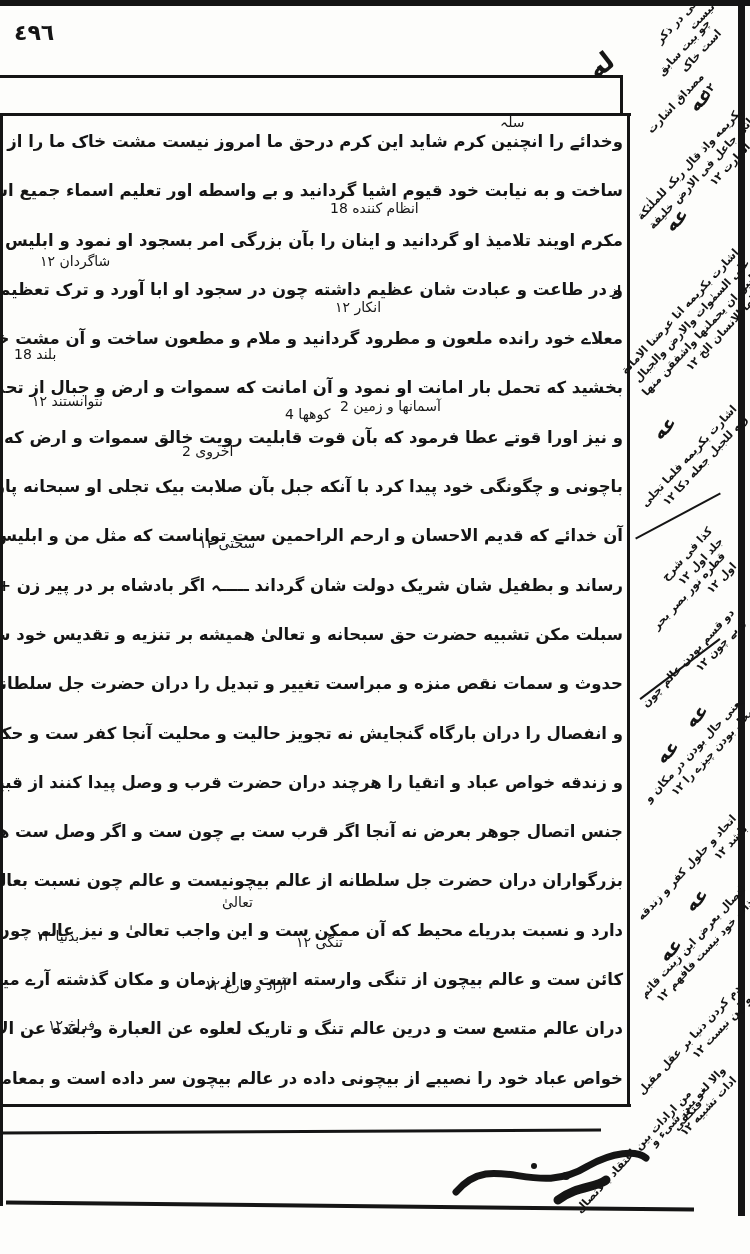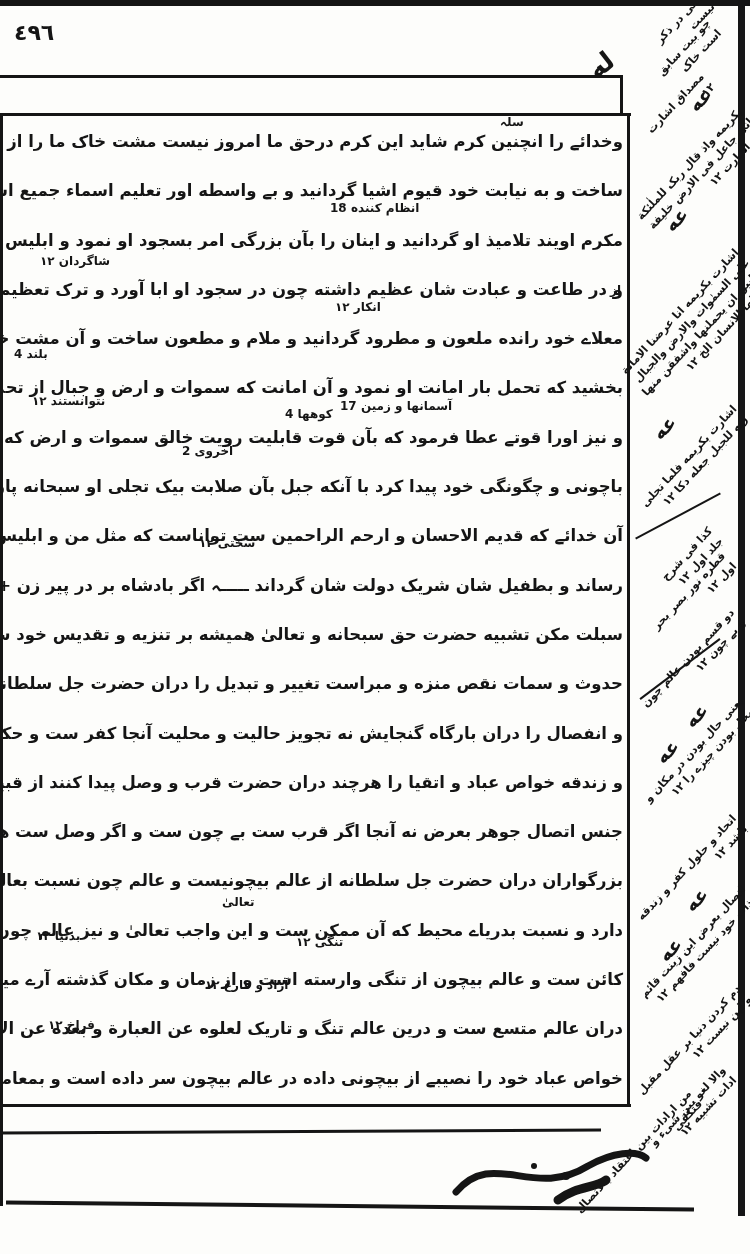--- a/index.html
+++ b/index.html
@@ -27,21 +27,21 @@
   }
   
   #main-text{position:absolute;left:7px;top:117px;width:616px;}
   .tline{
     direction:rtl;unicode-bidi:embed;text-align:justify;text-align-last:justify;
     height:49.3px;line-height:49.3px;font-size:16.5px;font-weight:700;
     overflow:visible;white-space:nowrap;
   }
   
   .gloss{
-    position:absolute;direction:rtl;font-size:12px;font-weight:700;
+    position:absolute;direction:rtl;font-size:14px;font-weight:400;
     white-space:nowrap;line-height:10px;
   }
   .g0{left:500px;top:117px;} .g1{left:330px;top:203px;} .g2{left:40px;top:256px;}
   .g3{left:335px;top:302px;} .g4{left:14px;top:349px;} .g5{left:340px;top:401px;}
   .g6{left:285px;top:409px;} .g7{left:32px;top:396px;} .g8{left:182px;top:446px;}
   .g9{left:160px;top:538px;margin-left:39px;} .g10{left:222px;top:897px;} .g11{left:36px;top:931px;}
   .g12{left:296px;top:937px;text-align:center;} .g13{left:205px;top:980px;} .g14{left:48px;top:1020px;}
   
   .mnote{
     position:absolute;direction:rtl;text-align:right;
@@ -121,22 +121,22 @@
   <div class="tline">دارد و نسبت بدریاے محیط که آن ممکن ست و این واجب تعالیٰ و نیز عالم چون در ضیق زمان و مکان</div>
   <div class="tline">کائن ست و عالم بیچون از تنگی وارسته است و از زمان و مکان گذشته آرے میدان عبارت و تعبیر</div>
   <div class="tline">دران عالم متسع ست و درین عالم تنگ و تاریک لعلوه عن العبارة و بعده عن الاشارة ارحم الراحمین</div>
   <div class="tline">خواص عباد خود را نصیبے از بیچونی داده در عالم بیچون سر داده است و بمعاملات بیچونی مشرف ساخته است</div>
 </div>
 
 <span class="gloss g0">سلہ</span>
 <span class="gloss g1">انظام کننده 18</span>
 <span class="gloss g2">شاگردان ۱۲</span>
 <span class="gloss g3">انکار ۱۲</span>
-<span class="gloss g4">بلند 4</span>
-<span class="gloss g5">آسمانها و زمین 17</span>
+<span class="gloss g4">بلند 18</span>
+<span class="gloss g5">آسمانها و زمین 2</span>
 <span class="gloss g6">کوهها 4</span>
 <span class="gloss g7">نتوانستند ۱۲</span>
 <span class="gloss g8">اخروی 2</span>
 <span class="gloss g9">سختی ۱۲</span>
 <span class="gloss g10">تعالیٰ</span>
 <span class="gloss g11">بدنیا ۱۲</span>
 <span class="gloss g12">تنگی ۱۲</span>
 <span class="gloss g13">آزاد و فارغ ۱۲</span>
 <span class="gloss g14">فراخ ۱۲</span>
 

